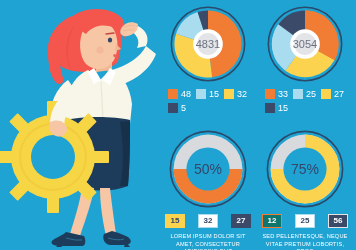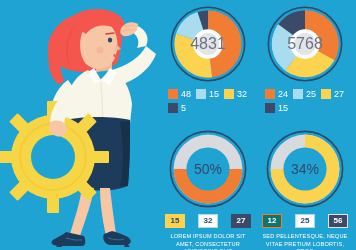--- a/index.html
+++ b/index.html
@@ -27,21 +27,21 @@
   #panel-br { left: 256px; top: 126px; width: 98px;  height: 122px; }
 
   .donut-wrap { position: relative; width: 78px; height: 78px; margin: 3px auto 0; }
   .donut-wrap.big { width: 80px; height: 80px; }
   .donut-svg { display: block; width: 100%; height: 100%; }
 
   .center-num {
     position: absolute;
     left: 0; top: 0; right: 0; bottom: 0;
     display: flex; align-items: center; justify-content: center;
-    font-size: 16px;
+    font-size: 11px;
     font-weight: 400;
     color: #6b7280;
     letter-spacing: 0px;
     pointer-events: none;
   }
   .center-pct {
     position: absolute;
     left: 0; top: 0; right: 0; bottom: 0;
     display: flex; align-items: center; justify-content: center;
     font-size: 14px;
@@ -251,26 +251,26 @@
 
         <g>
           <path d="M50 50 L50 7 A43 43 0 0 1 87.69 70.79 Z" fill="#f07d33"></path>
           <path d="M50 50 L87.69 70.79 A43 43 0 0 1 24.72 84.27 Z" fill="#fcd34f"></path>
           <path d="M50 50 L24.72 84.27 A43 43 0 0 1 15.73 24.72 Z" fill="#a9dcee"></path>
           <path d="M50 50 L15.73 24.72 A43 43 0 0 1 50 7 Z" fill="#3b4a68"></path>
         </g>
         <circle cx="50" cy="50" r="19" fill="#ffffff"></circle>
         <circle cx="50" cy="50" r="14" fill="#e3e4e7"></circle>
       </svg>
-      <div class="center-num">5768</div>
+      <div class="center-num">3054</div>
     </div>
     <div class="legend">
       <div class="legend-item">
         <span class="swatch" style="background:#f07d33"></span>
-        <span class="legend-val">24</span>
+        <span class="legend-val">33</span>
       </div>
       <div class="legend-item">
         <span class="swatch" style="background:#a9dcee"></span>
         <span class="legend-val">25</span>
       </div>
       <div class="legend-item">
         <span class="swatch" style="background:#fcd34f"></span>
         <span class="legend-val">27</span>
       </div>
       <div class="legend-item">
@@ -304,21 +304,21 @@
   <div class="panel" id="panel-br">
     <div class="donut-wrap big">
       <svg class="donut-svg" viewBox="0 0 100 100">
         <circle cx="50" cy="50" r="47" fill="none" stroke="#2a4a6b" stroke-width="2"></circle>
 
         <circle cx="50" cy="50" r="43" fill="#d8dade"></circle>
 
         <path d="M50 50 L50 7 A43 43 0 1 1 7 50 Z" fill="#fcd34f"></path>
         <circle cx="50" cy="50" r="27" fill="#1fa3d3"></circle>
       </svg>
-      <div class="center-pct">34%</div>
+      <div class="center-pct">75%</div>
     </div>
     <div class="badges">
       <span class="badge" style="background:#0f766e;color:#ffffff;border:1px solid #f07d33">12</span>
       <span class="badge" style="background:#ffffff;color:#33476b;border:1px solid #a9dcee">25</span>
       <span class="badge" style="background:#3b4a68;color:#ffffff;border:1px solid #e5e5e5">56</span>
     </div>
     <div class="caption">SED PELLENTESQUE, NEQUE VITAE PRETIUM LOBORTIS, EROS</div>
   </div>
 
 </div>

